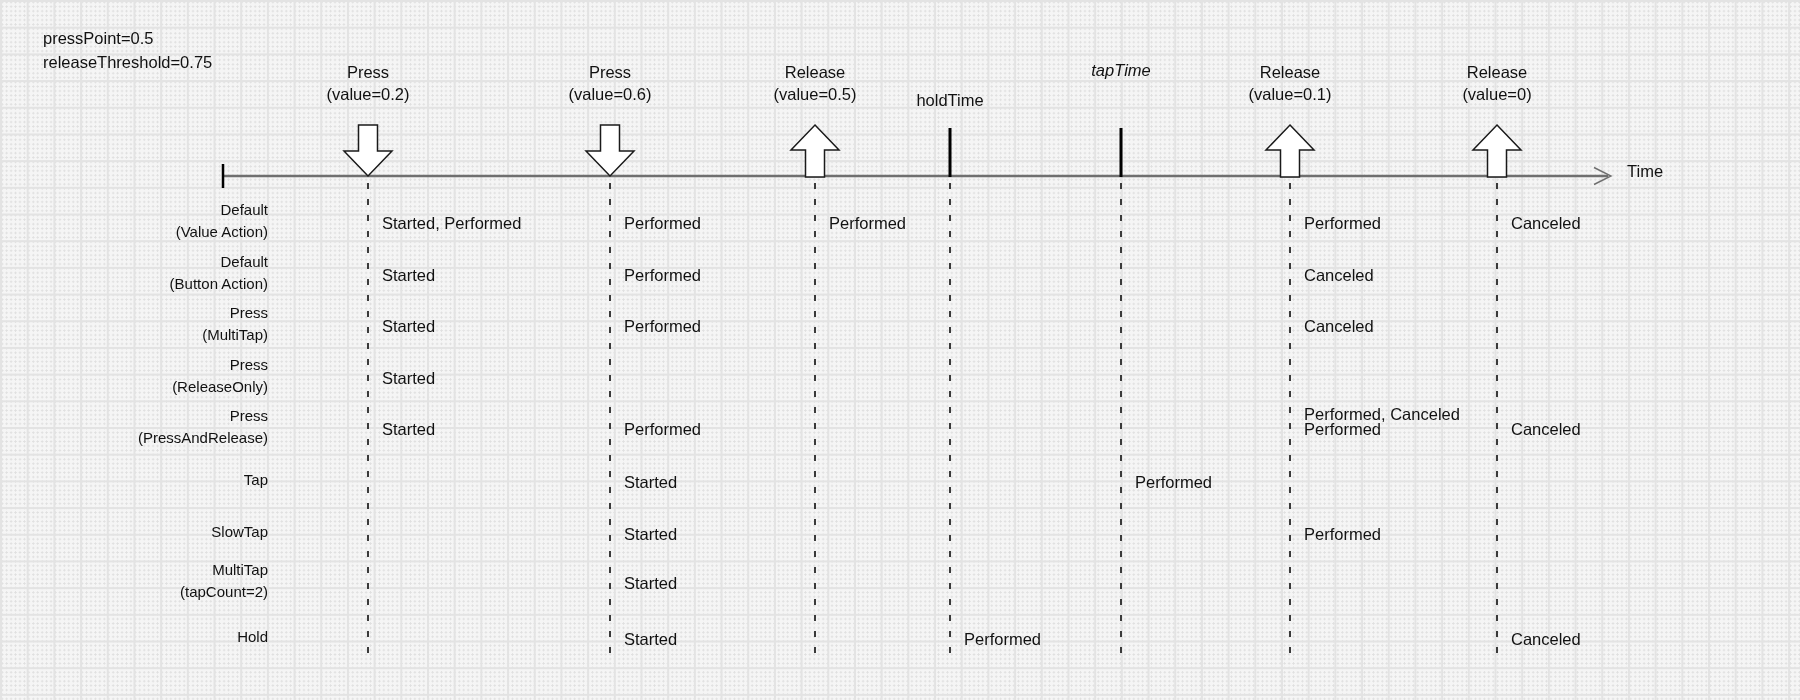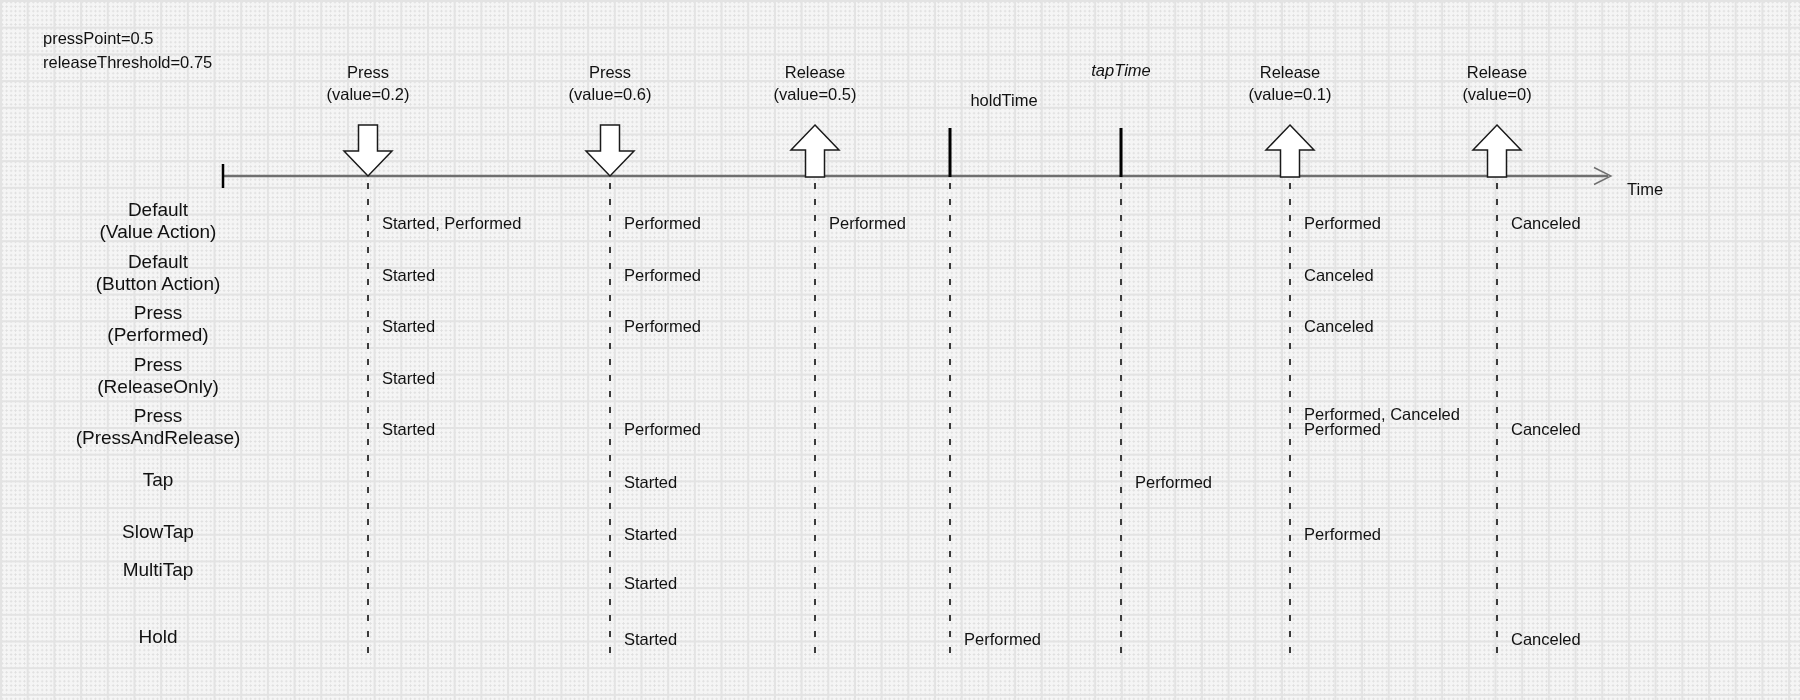--- a/index.html
+++ b/index.html
@@ -16,30 +16,30 @@
       radial-gradient(circle,#e0e0e0 1px,transparent 1.2px);
     background-size:26.7px 26.7px,26.7px 26.7px,4.45px 4.45px;
     padding-left:40px;
   }
   #diagram-svg{position:absolute;left:0;top:0;}
   .params{
     position:absolute;left:43px;top:26px;
     font-size:16.5px;line-height:24px;color:#111;white-space:nowrap;
   }
   .time-label{
-    position:absolute;left:1627px;top:178px;
+    position:absolute;left:1627px;top:160px;
     font-size:16.5px;line-height:22px;color:#111;white-space:nowrap;
   }
   .col-label{
     position:absolute;width:200px;margin-left:-100px;
     font-size:16.5px;line-height:22px;color:#111;text-align:center;white-space:nowrap;
   }
   .row-label{
-    position:absolute;left:38px;width:240px;
-    font-size:19px;line-height:22px;color:#111;text-align:center;white-space:nowrap;
+    position:absolute;left:28px;width:240px;
+    font-size:15px;line-height:22px;color:#111;text-align:right;white-space:nowrap;
   }
   .cell{
     position:absolute;
     font-size:16.5px;line-height:22px;color:#111;text-align:left;white-space:nowrap;
   }
 </style>
 </head>
 <body>
 
 <div class="canvas">
@@ -76,21 +76,21 @@
         <div>(value=0.2)</div>
       </div>
       <div class="col-label" style="left: 610px; top: 61px;">
         <div>Press</div>
         <div>(value=0.6)</div>
       </div>
       <div class="col-label" style="left: 815px; top: 61px;">
         <div>Release</div>
         <div>(value=0.5)</div>
       </div>
-      <div class="col-label" style="left: 1004px; top: 89px;">
+      <div class="col-label" style="left: 950px; top: 89px;">
         <div>holdTime</div>
       </div>
       <div class="col-label" style="left: 1121px; top: 59px; font-style: italic;">
         <div>tapTime</div>
       </div>
       <div class="col-label" style="left: 1290px; top: 61px;">
         <div>Release</div>
         <div>(value=0.1)</div>
       </div>
       <div class="col-label" style="left: 1497px; top: 61px;">
@@ -124,21 +124,21 @@
         <div>Started</div>
       </div>
       <div class="cell" style="left: 624px; top: 264px;">
         <div>Performed</div>
       </div>
       <div class="cell" style="left: 1304px; top: 264px;">
         <div>Canceled</div>
       </div>
       <div class="row-label" style="top: 302px;">
         <div>Press</div>
-        <div>(Performed)</div>
+        <div>(MultiTap)</div>
       </div>
       <div class="cell" style="left: 382px; top: 315px;">
         <div>Started</div>
       </div>
       <div class="cell" style="left: 624px; top: 315px;">
         <div>Performed</div>
       </div>
       <div class="cell" style="left: 1304px; top: 315px;">
         <div>Canceled</div>
       </div>
@@ -181,20 +181,21 @@
         <div>SlowTap</div>
       </div>
       <div class="cell" style="left: 624px; top: 523px;">
         <div>Started</div>
       </div>
       <div class="cell" style="left: 1304px; top: 523px;">
         <div>Performed</div>
       </div>
       <div class="row-label" style="top: 559px;">
         <div>MultiTap</div>
+        <div>(tapCount=2)</div>
       </div>
       <div class="cell" style="left: 624px; top: 572px;">
         <div>Started</div>
       </div>
       <div class="row-label" style="top: 626px;">
         <div>Hold</div>
       </div>
       <div class="cell" style="left: 624px; top: 628px;">
         <div>Started</div>
       </div>

